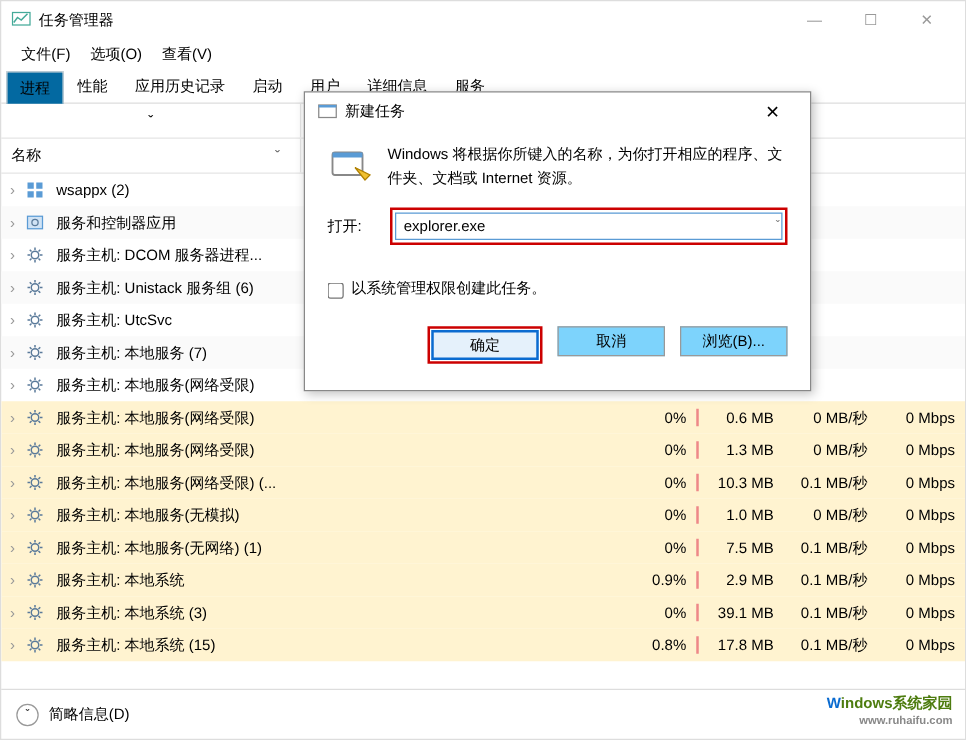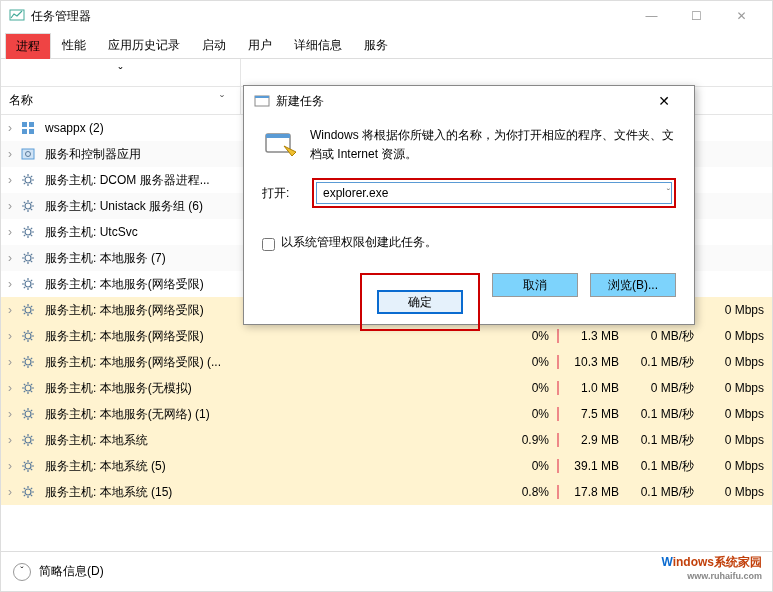--- a/index.html
+++ b/index.html
@@ -12,21 +12,21 @@
     .titlebar-icon svg { width: 100%; height: 100%; }
     .titlebar-title { flex: 1; }
     .titlebar-btns { display: flex; gap: 0; }
     .titlebar-btn { width: 45px; height: 28px; display: flex; align-items: center; justify-content: center; color: #999; cursor: pointer; }
     
     .menubar { height: 24px; display: flex; padding: 0 8px; align-items: center; }
     .menu-item { padding: 2px 8px; cursor: pointer; }
     
     .tabbar { height: 28px; display: flex; border-bottom: 1px solid #ddd; padding: 0 4px; align-items: flex-end; }
     .tab { padding: 4px 10px; cursor: pointer; border: 1px solid transparent; border-bottom: none; }
-    .tab.active { border-color: #ddd; background: #ef4444; position: relative; top: 1px; }
+    .tab.active { border-color: #ddd; background: #0369a1; position: relative; top: 1px; }
     
     .column-header { height: 28px; display: flex; align-items: center; border-bottom: 1px solid #e5e5e5; }
     .col-expand { width: 240px; display: flex; align-items: center; justify-content: center; border-right: 1px solid #e5e5e5; height: 100%; }
     .col-name-header { width: 240px; padding: 0 8px; display: flex; align-items: center; border-right: 1px solid #e5e5e5; height: 100%; }
     .chev { margin-left: auto; margin-right: 8px; color: #666; }
     
     .process-list { height: 440px; overflow-y: auto; }
     .process-row { height: 26px; display: flex; align-items: center; }
     .process-row:nth-child(even) { background: #fafafa; }
     .process-row.hl { background: #fff3d0; }
@@ -36,43 +36,43 @@
     .row-name { flex: 1; padding-left: 4px; white-space: nowrap; overflow: hidden; }
     .row-cpu { width: 60px; text-align: right; padding-right: 8px; }
     .row-mem { width: 70px; text-align: right; padding-right: 8px; border-left: 2px solid #e88; }
     .row-disk { width: 75px; text-align: right; padding-right: 8px; }
     .row-net { width: 70px; text-align: right; padding-right: 8px; }
     
     .footer { position: absolute; bottom: 0; left: 0; right: 0; height: 40px; border-top: 1px solid #ddd; display: flex; align-items: center; padding: 0 12px; }
     .footer-chev { width: 18px; height: 18px; border: 1px solid #999; border-radius: 50%; display: flex; align-items: center; justify-content: center; margin-right: 8px; cursor: pointer; font-size: 10px; }
     
     
-    .dialog { position: absolute; top: 84px; left: 242px; width: 452px; height: 240px; background: #fff; border: 1px solid #888; box-shadow: 2px 2px 8px rgba(0,0,0,0.25); z-index: 10; }
+    .dialog { position: absolute; top: 72px; left: 242px; width: 406px; height: 240px; background: #fff; border: 1px solid #888; box-shadow: 2px 2px 8px rgba(0,0,0,0.25); z-index: 10; }
     .dialog-title { height: 30px; display: flex; align-items: center; padding: 0 10px; }
     .dialog-title-icon { width: 16px; height: 16px; margin-right: 6px; }
     .dialog-close { margin-left: auto; width: 40px; text-align: center; cursor: pointer; font-size: 14px; }
     .dialog-body { padding: 10px 18px; }
     .dialog-info { display: flex; gap: 12px; align-items: flex-start; margin-bottom: 14px; }
     .dialog-info-icon { width: 36px; height: 36px; flex-shrink: 0; }
     .dialog-info-text { line-height: 1.6; }
     .dialog-input-row { display: flex; align-items: center; gap: 10px; margin-bottom: 26px; }
     .dialog-input-label { width: 40px; }
     .dialog-input-wrap { position: relative; flex: 1; border: 2px solid #c00; padding: 2px; }
     .dialog-input { width: 100%; height: 22px; border: 1px solid #5a9bd5; padding: 0 6px; outline: none; }
     .dialog-dd { position: absolute; right: 4px; top: 50%; transform: translateY(-50%); font-size: 10px; color: #666; pointer-events: none; }
     .dialog-check-row { display: flex; align-items: flex-end; gap: 6px; }
     .dialog-check { width: 13px; height: 13px; }
     .dialog-buttons { display: flex; justify-content: flex-end; gap: 12px; padding: 12px 18px; }
     .dlg-btn { width: 86px; height: 24px; border: 1px solid #999; background: #7dd3fc; cursor: pointer; display: flex; align-items: center; justify-content: center; }
-    .dlg-btn.primary-wrap { border: 2px solid #c00; padding: 15px; background: transparent; width: auto; height: auto; }
+    .dlg-btn.primary-wrap { border: 2px solid #c00; padding: 1px; background: transparent; width: auto; height: auto; }
     .dlg-btn.primary { border: 2px solid #0a6bd0; background: #e5f1fb; width: 86px; height: 24px; }
     
     .watermark { position: absolute; bottom: 10px; right: 10px; font-size: 14px; font-weight: bold; z-index: 20; }
     .watermark .w { color: #0a6bd0; }
-    .watermark .rest { color: #c2410c; }
+    .watermark .rest { color: #4d7c0f; }
     .watermark .sub { font-size: 9px; color: #888; display: block; text-align: right; }
   </style>
 </head>
 <body>
 
 <div class="window">
 
   <div class="titlebar">
     <span class="titlebar-icon">
       <svg viewBox="0 0 16 16">
@@ -81,20 +81,25 @@
         </svg>
     </span>
     <span class="titlebar-title">任务管理器</span>
     <div class="titlebar-btns">
       <span class="titlebar-btn">—</span>
       <span class="titlebar-btn">☐</span>
       <span class="titlebar-btn">✕</span>
     </div>
   </div>
 
+  <div class="menubar">
+    <span class="menu-item">文件(F)</span>
+    <span class="menu-item">选项(O)</span>
+    <span class="menu-item">查看(V)</span>
+  </div>
 
   <div class="tabbar">
     <span class="tab active">进程</span>
     <span class="tab">性能</span>
     <span class="tab">应用历史记录</span>
     <span class="tab">启动</span>
     <span class="tab">用户</span>
     <span class="tab">详细信息</span>
     <span class="tab">服务</span>
   </div>
@@ -297,21 +302,21 @@
         <span class="row-net">0 Mbps</span>
       </div>
       <div class="process-row hl">
         <span class="row-expander">›</span>
         <span class="row-icon">
           <svg viewBox="0 0 16 16">
             <circle cx="8" cy="8" r="3" fill="none" stroke="#5a7a9a" stroke-width="1.2"></circle>
             <path d="M8 2v2M8 12v2M2 8h2M12 8h2M3.8 3.8l1.4 1.4M10.8 10.8l1.4 1.4M3.8 12.2l1.4-1.4M10.8 5.2l1.4-1.4" stroke="#5a7a9a" stroke-width="1.2"></path>
           </svg>
         </span>
-        <span class="row-name">服务主机: 本地系统 (5)</span>
+        <span class="row-name">服务主机: 本地系统 (3)</span>
         <span class="row-cpu">0%</span>
         <span class="row-mem">39.1 MB</span>
         <span class="row-disk">0.1 MB/秒</span>
         <span class="row-net">0 Mbps</span>
       </div>
       <div class="process-row hl">
         <span class="row-expander">›</span>
         <span class="row-icon">
           <svg viewBox="0 0 16 16">
             <circle cx="8" cy="8" r="3" fill="none" stroke="#5a7a9a" stroke-width="1.2"></circle>

